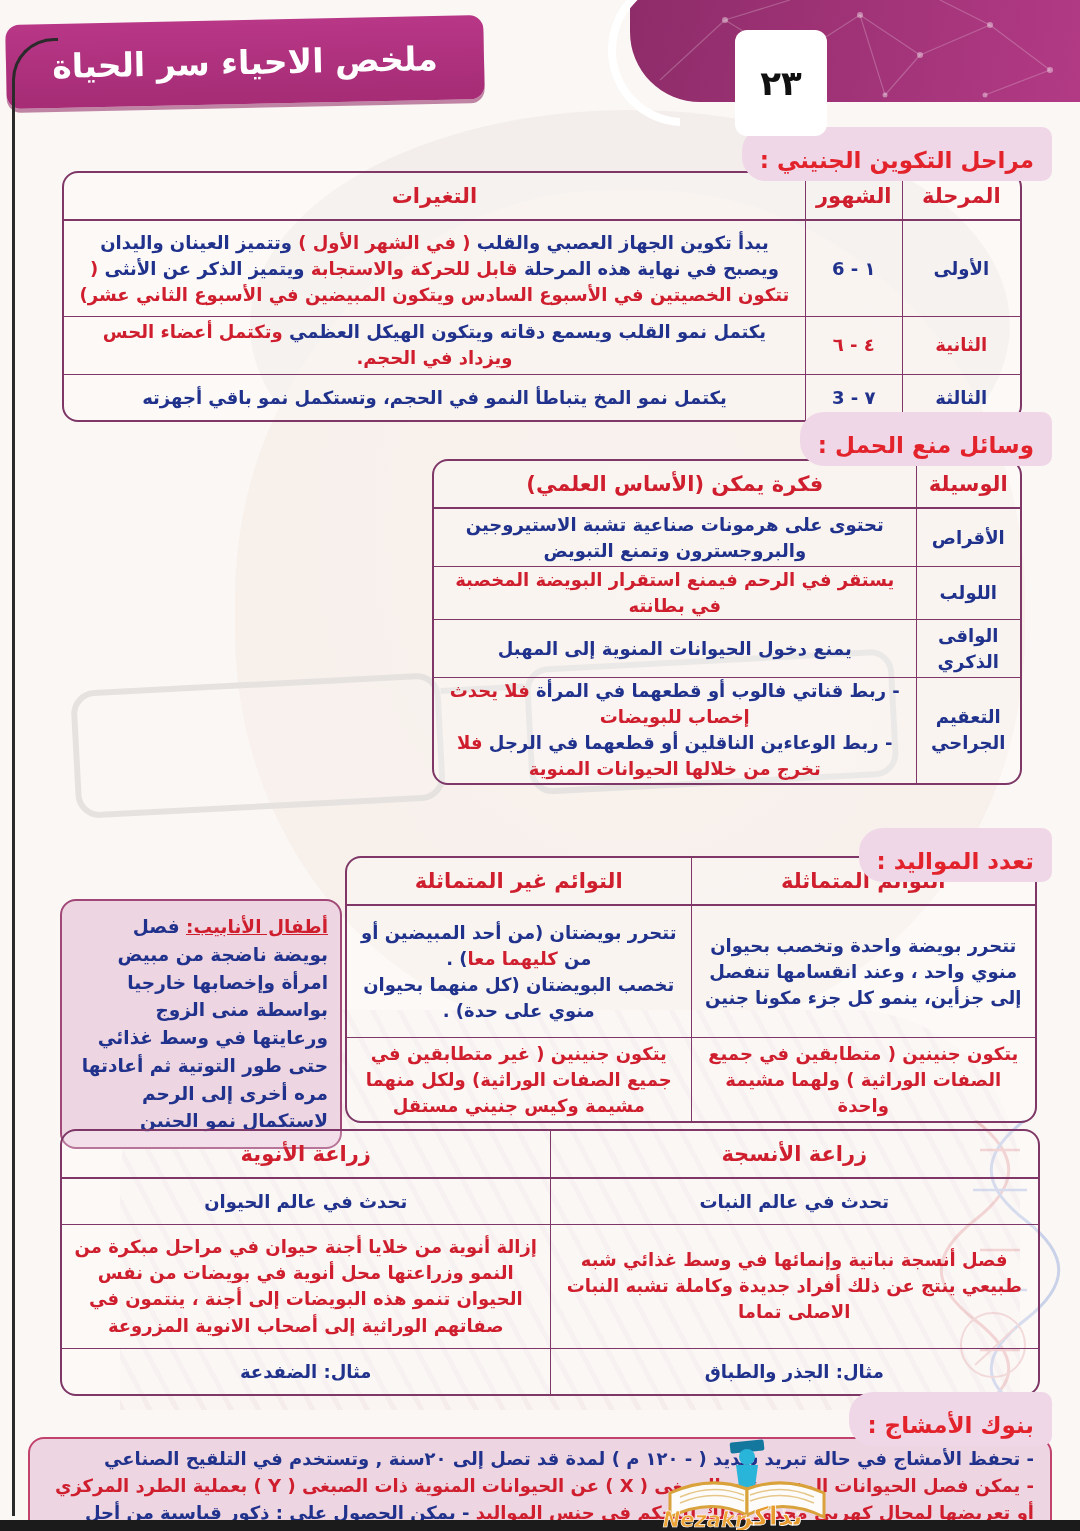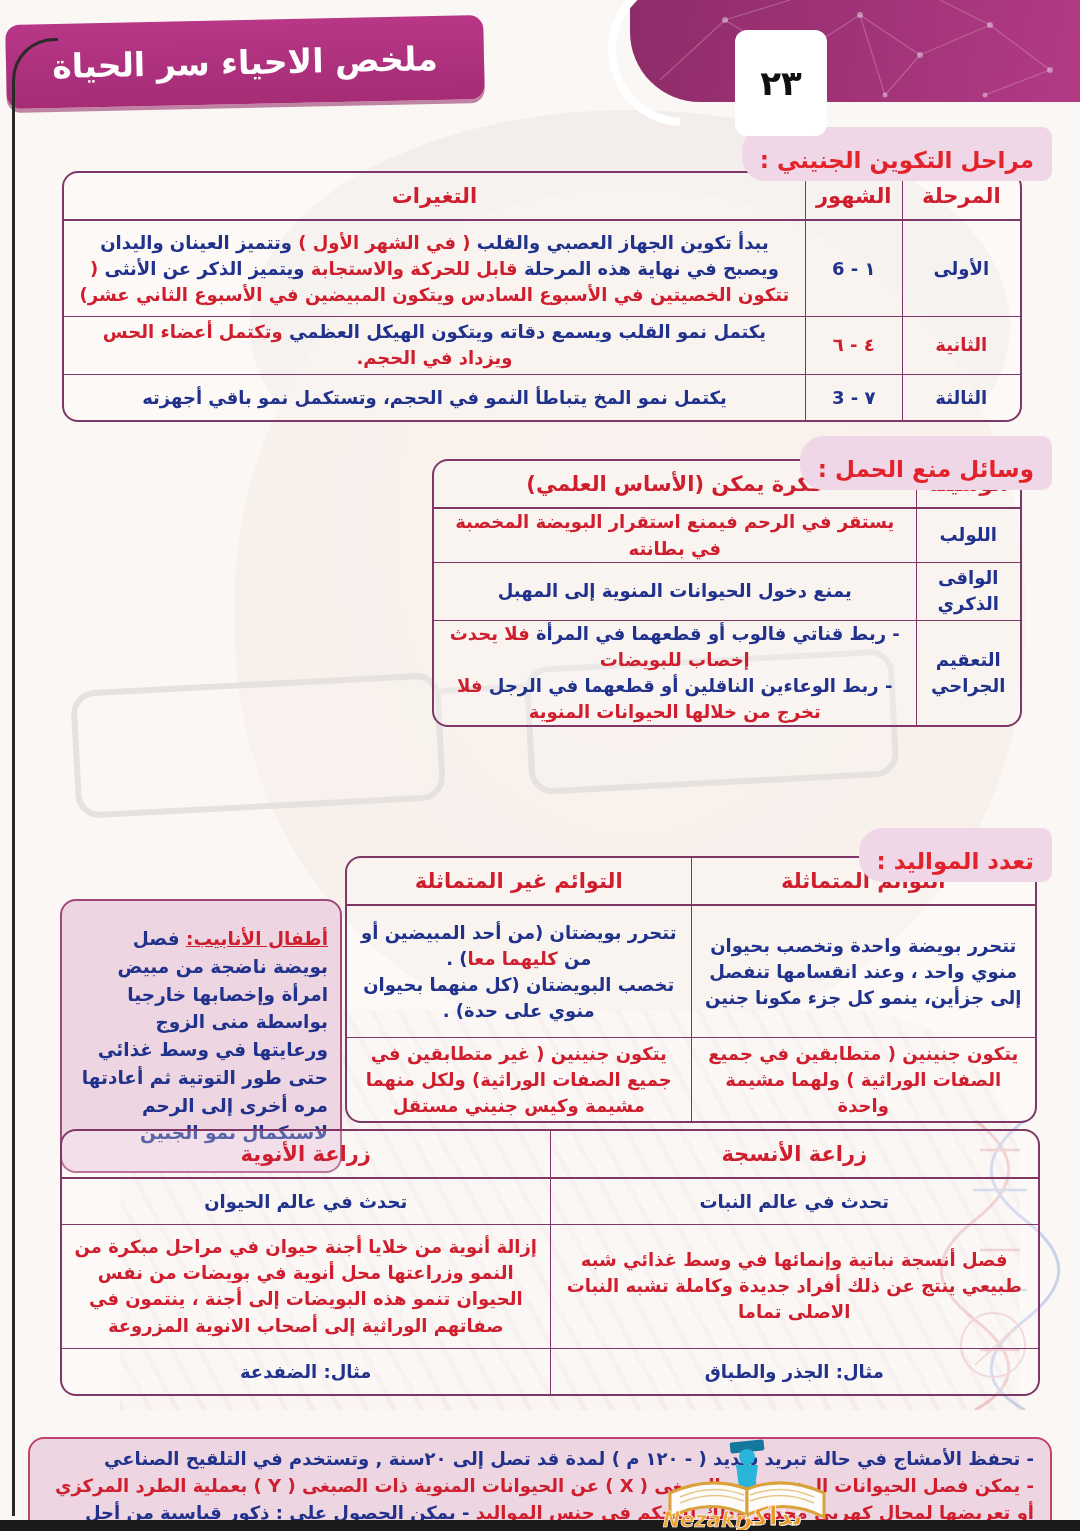--- a/index.html
+++ b/index.html
@@ -32,42 +32,42 @@
   .dna-decor{position:absolute;left:935px;top:1120px;width:130px;height:290px;opacity:.45;z-index:1;}
 
   
   .hdr-band{position:absolute;left:630px;top:0;width:450px;height:102px;background:linear-gradient(100deg,#8e2c69,#b23a85);border-bottom-left-radius:70px;z-index:2;overflow:hidden;}
   .hdr-paren{position:absolute;left:608px;top:-26px;width:150px;height:152px;border-radius:50%;border:8px solid #ffffff;clip-path:inset(0 52% 0 0);z-index:3;}
   .title-box{position:absolute;left:6px;top:20px;width:478px;height:84px;border-radius:14px;background:linear-gradient(180deg,#b83787,#a52c75);color:#fff;font-size:33px;display:flex;align-items:center;justify-content:center;transform:rotate(-1.2deg);box-shadow:0 4px 0 rgba(142,39,96,.55);z-index:3;letter-spacing:1px;}
   .page-tab{position:absolute;left:735px;top:30px;width:92px;height:106px;background:#fff;border-radius:12px;display:flex;align-items:center;justify-content:center;font-size:34px;color:#111;z-index:4;}
 
   
   .lbl{position:absolute;right:28px;background:var(--label-bg);color:var(--label-red);font-size:23px;padding:20px 18px 8px;border-radius:24px 10px 10px 24px;z-index:3;white-space:nowrap;}
-  #lbl-embryo{top:127px}#lbl-contra{top:436px}#lbl-births{top:828px}#lbl-gametes{top:1392px}
+  #lbl-embryo{top:127px}#lbl-contra{top:412px}#lbl-births{top:828px}#lbl-gametes{top:1392px}
 
   
   .tblwrap{position:absolute;border:2.5px solid var(--bd);border-radius:16px;overflow:hidden;z-index:2;background:rgba(255,255,255,.25);}
   table{width:100%;border-collapse:collapse;}
   th,td{border:1.8px solid var(--bd);text-align:center;vertical-align:middle;padding:0 10px;font-size:18px;line-height:1.45;white-space:pre-line;}
   th{color:var(--red);font-size:21px;padding:8px 10px;border-bottom-width:2.5px;}
   tr:first-child th{border-top:none}
   th:first-child,td:first-child{border-right:none}
   th:last-child,td:last-child{border-left:none}
   tr:last-child td{border-bottom:none}
   .ta-r{text-align:center;}
   .c-blue{color:var(--blue);} .c-red{color:var(--red);}
   #tbl-embryo{left:62px;top:171px;width:960px;}
   #tbl-contra{left:432px;top:459px;width:590px;}
   #tbl-births{left:345px;top:856px;width:692px;}
   #tbl-culture{left:60px;top:1129px;width:980px;}
   #tbl-embryo td{min-height:40px}
   .h-tall{height:96px}.h-mid{height:58px}.h-row{height:46px}
 
   
-  .pinkbox{position:absolute;background:var(--box-pink);border:2.5px solid #a14777;border-radius:16px;z-index:2;padding:24px 12px;font-size:18.5px;line-height:1.5;text-align:right;}
+  .pinkbox{position:absolute;background:var(--box-pink);border:2.5px solid #a14777;border-radius:16px;z-index:2;padding:12px 12px;font-size:18.5px;line-height:1.5;text-align:right;}
   #ivf-box{left:60px;top:899px;width:282px;min-height:206px;}
   #ivf-box .ttl{color:var(--red);text-decoration:underline;}
   #ivf-box .bdy{color:var(--blue);}
   #gam-box{left:28px;top:1437px;width:1024px;min-height:80px;border-color:#c2426e;padding:6px 16px;font-size:18px;}
   #gam-box p{margin:0;}
 
   
   .watermark{position:absolute;left:652px;top:1435px;width:190px;height:95px;z-index:7;pointer-events:none;}
 </style>
 </head>
@@ -174,20 +174,24 @@
     <table>
       <colgroup>
           <col style="width:104px">
           <col>
         </colgroup>
       <tbody>
           <tr>
         <th>الوسيلة</th>
         <th>فكرة يمكن (الأساس العلمي)</th>
       </tr>
+      <tr class="h-mid">
+        <td><span class="c-blue">الأقراص</span></td>
+        <td><span class="c-blue">تحتوى على هرمونات صناعية تشبة الاستيروجين والبروجسترون وتمنع التبويض</span></td>
+      </tr>
       <tr class="h-row">
         <td><span class="c-blue">اللولب</span></td>
         <td><span class="c-red">يستقر في الرحم فيمنع استقرار البويضة المخصبة في بطانته</span></td>
       </tr>
       <tr class="h-mid">
         <td><span class="c-blue">الواقى
 الذكري</span></td>
         <td><span class="c-blue">يمنع دخول الحيوانات المنوية إلى المهبل</span></td>
       </tr>
       <tr>
@@ -249,20 +253,21 @@
         <td class="ta-r"><span class="c-red">إزالة أنوية من خلايا أجنة حيوان في مراحل مبكرة من النمو وزراعتها محل أنوية في بويضات من نفس الحيوان تنمو هذه البويضات إلى أجنة ، ينتمون في صفاتهم الوراثية إلى أصحاب الانوية المزروعة</span></td>
       </tr>
       <tr class="h-row">
         <td><span class="c-blue">مثال: الجذر والطباق</span></td>
         <td><span class="c-blue">مثال: الضفدعة</span></td>
       </tr>
     </tbody>
       </table>
   </div>
 
+  <div class="lbl" id="lbl-gametes">بنوك الأمشاج :</div>
   <div class="pinkbox" id="gam-box">
     <p><span class="c-blue">- تحفظ الأمشاج في حالة تبريد شديد ( - ١٢٠ م ) لمدة قد تصل إلى ٢٠سنة , وتستخدم في التلقيح الصناعي</span></p>
     <p><span class="c-red">- يمكن فصل الحيوانات المنوية ذات الصبغى ( X ) عن الحيوانات المنوية ذات الصبغى ( Y ) بعملية الطرد المركزي أو تعريضها لمجال كهربي محدود وذلك للتحكم في جنس المواليد </span><span class="c-blue">- يمكن الحصول على : ذكور قياسية من أجل إنتاج اللحوم أو إناث من أجل إنتاج الألبان والتكاثر.</span></p>
   </div>
 
   <svg class="watermark" viewBox="0 0 190 95">
     <g>
       <rect x="78" y="6" width="34" height="11" rx="2" transform="rotate(-6 95 11)" fill="#14779e"></rect>
       <circle cx="95" cy="22" r="8" fill="#29b4da"></circle>
       <path d="M84 30 L106 30 L103 52 L87 52 Z" fill="#29b4da"></path>

